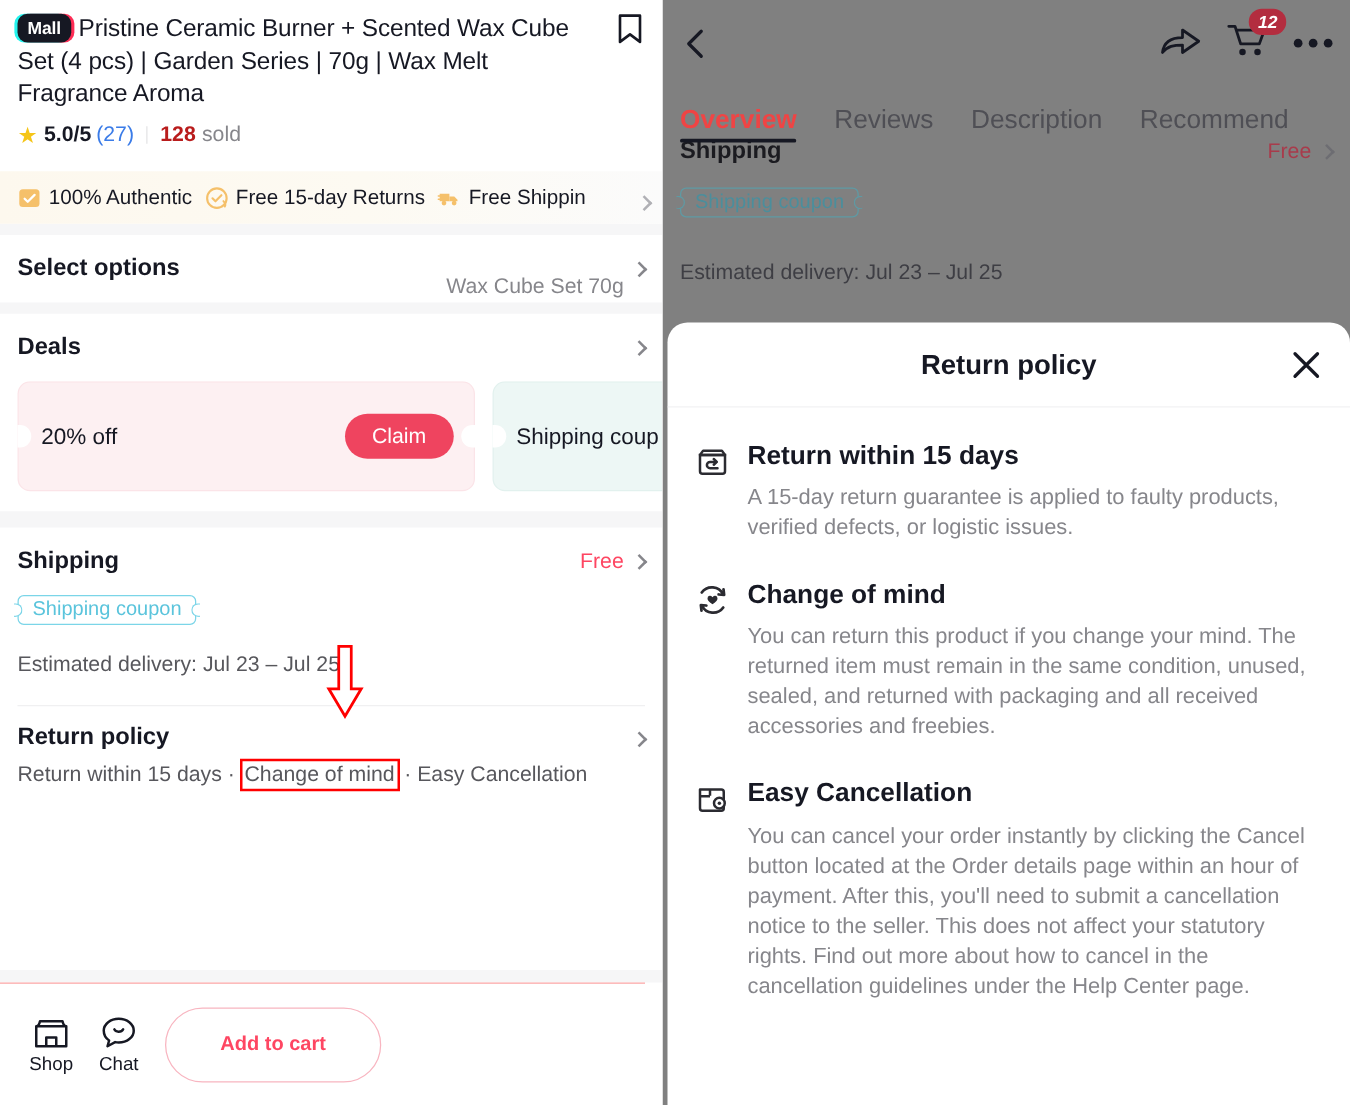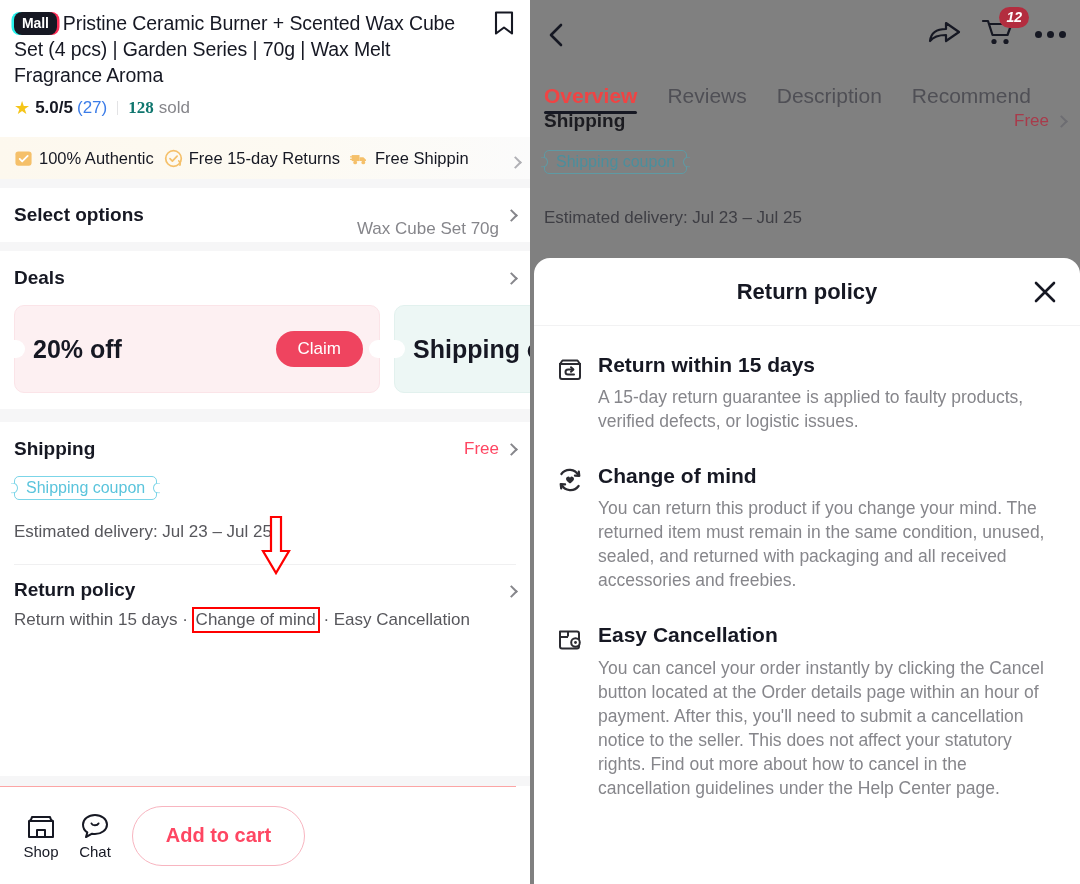--- a/index.html
+++ b/index.html
@@ -38,21 +38,21 @@
 
   .rating-row {
     display: flex; align-items: center; padding: 9px 14px 0 14px;
     font-size: 17px; gap: 0;
   }
   .star { color: #f5c518; font-size: 18px; margin-right: 5px; }
   .rating-val { color: #161823; font-weight: bold; }
   .rating-den { color: #161823; font-weight: bold; }
   .rating-count { color: #3b7ce8; margin-left: 4px; }
   .vdiv { width: 1px; height: 14px; background: #e3e3e5; margin: 0 10px; }
-  .sold-num { color: #0f766e; font-weight: bold; font-family: Liberation Serif, serif; }
+  .sold-num { color: #b91c1c; font-weight: bold; }
   .sold-lbl { color: #86868b; margin-left: 5px; }
 
   
   .badges-strip {
     margin-top: 18px; height: 42px;
     background: linear-gradient(90deg,#fdf8ee 0%,#fdfaf2 55%,#fbfbfb 100%);
     display: flex; align-items: center; padding: 0 14px;
     position: relative; overflow: hidden;
   }
   .badge-item { display: flex; align-items: center; font-size: 16.5px; color: #161823; white-space: nowrap; }
@@ -86,21 +86,21 @@
     display: flex; align-items: center; flex: none;
   }
   .coupon.pink { width: 366px; background: #fdf0f2; border: 1px solid #fbe4e8; }
   .coupon.teal  { width: 200px; background: #edf7f5; border: 1px solid #e2f1ee; }
   .coupon .notch {
     position: absolute; width: 11px; height: 18px; background: #fff; top: 50%;
     transform: translateY(-50%);
   }
   .coupon .notch.l { left: -1px; border-radius: 0 10px 10px 0; }
   .coupon .notch.r { right: -1px; border-radius: 10px 0 0 10px; }
-  .coupon-label { font-size: 25px; font-weight: bold; color: #161823; padding-left: 18px; }
+  .coupon-label { font-size: 18px; font-weight: normal; color: #161823; padding-left: 18px; }
   .claim-btn {
     position: absolute; right: 16px; top: 50%; transform: translateY(-50%);
     background: #ef445f; color: #fff; font-size: 17px;
     border: none; border-radius: 18px; padding: 8px 22px; cursor: pointer;
   }
 
   .chip-coupon {
     position: relative; display: inline-block; margin: 0 14px;
     border: 1.6px solid #7bd5e8; border-radius: 5px;
     color: #5ac4dc; font-size: 16px; padding: 2px 11px;
@@ -135,21 +135,21 @@
     display: flex; align-items: center; padding: 0 14px; gap: 0;
   }
   .bb-icon-btn {
     width: 54px; display: flex; flex-direction: column; align-items: center;
     gap: 3px; cursor: pointer;
   }
   .bb-icon-btn .lbl { font-size: 15px; color: #161823; }
   .btn-outline {
     margin-left: 10px; width: 173px; height: 60px; border-radius: 30px;
     border: 1.5px solid #f8b5c0; background: #fff; color: #fe4662;
-    font-size: 20px; font-weight: bold; cursor: pointer;
+    font-size: 16px; font-weight: bold; cursor: pointer;
     font-family: "Liberation Sans", sans-serif;
   }
   .btn-solid {
     margin-left: 12px; width: 172px; height: 66px; border-radius: 33px;
     border: none; background: #ef445f; color: #fff;
     font-size: 20px; font-weight: bold; line-height: 24px; cursor: pointer;
     font-family: "Liberation Sans", sans-serif;
   }
 
   

